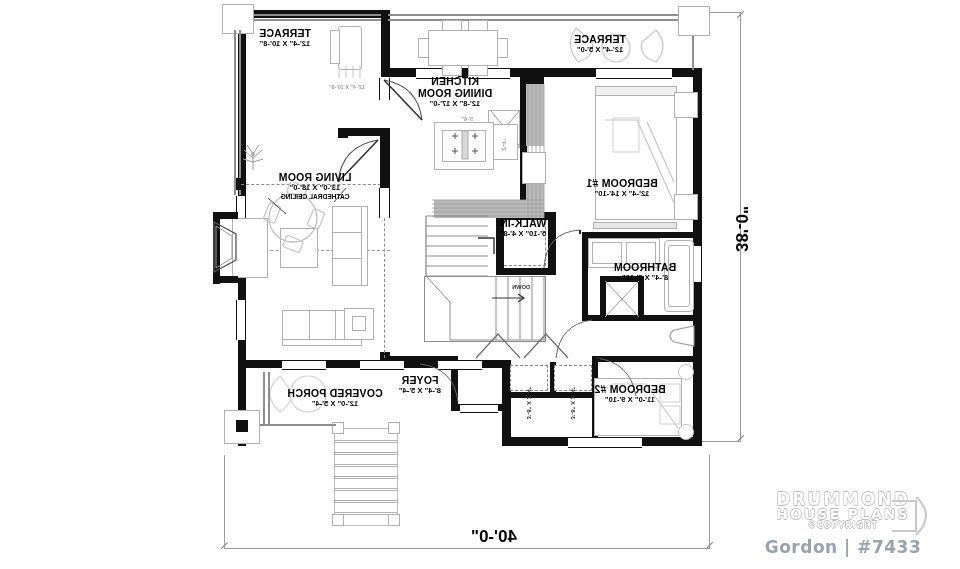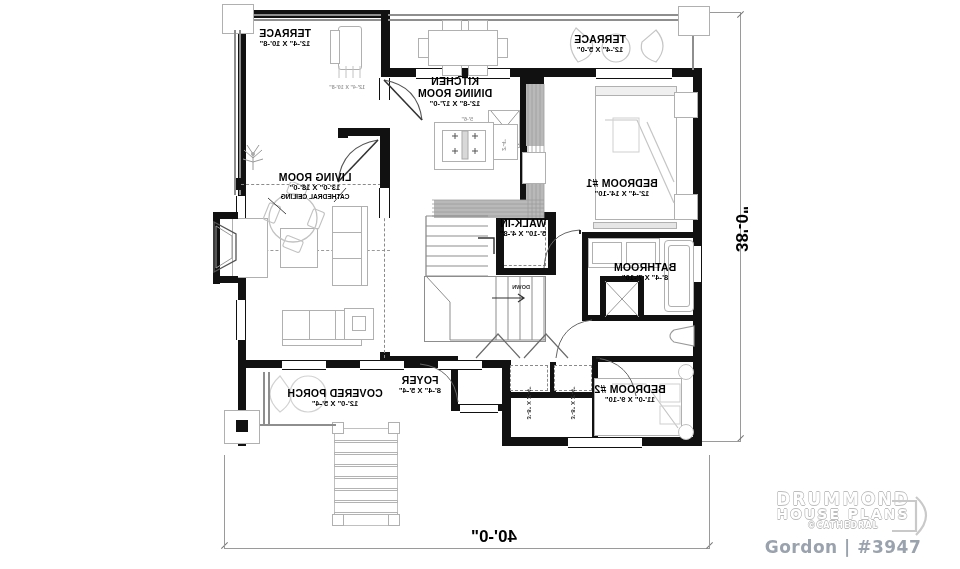--- a/index.html
+++ b/index.html
@@ -421,21 +421,21 @@
     </div>
 
     <div class="tiny rot" style="left:370px;top:400px;font-size:6px;">3'-8" X 2'-4"</div>
     <div class="tiny rot" style="left:414px;top:400px;font-size:6px;">3'-8" X 2'-4"</div>
 
   </div>
 
   <div id="logo">
     <div class="lgline lg1">DRUMMOND</div>
     <div class="lgline lg2">HOUSE PLANS</div>
-    <div class="lgline lg3">©CATHEDRAL</div>
-    <div class="lgtitle">Gordon | #3947</div>
+    <div class="lgline lg3">©COPYRIGHT</div>
+    <div class="lgtitle">Gordon | #7433</div>
     <svg class="lgmark" viewBox="0 0 54 52">
       <path d="M6,10 L30,10 L30,40 L6,40" fill="none" stroke="#c9c9c9" stroke-width="2.2"></path>
       <path d="M30,6 Q50,24 30,44" fill="none" stroke="#c9c9c9" stroke-width="2.2"></path>
     </svg>
   </div>
 
 </div>
 
 </body></html>

